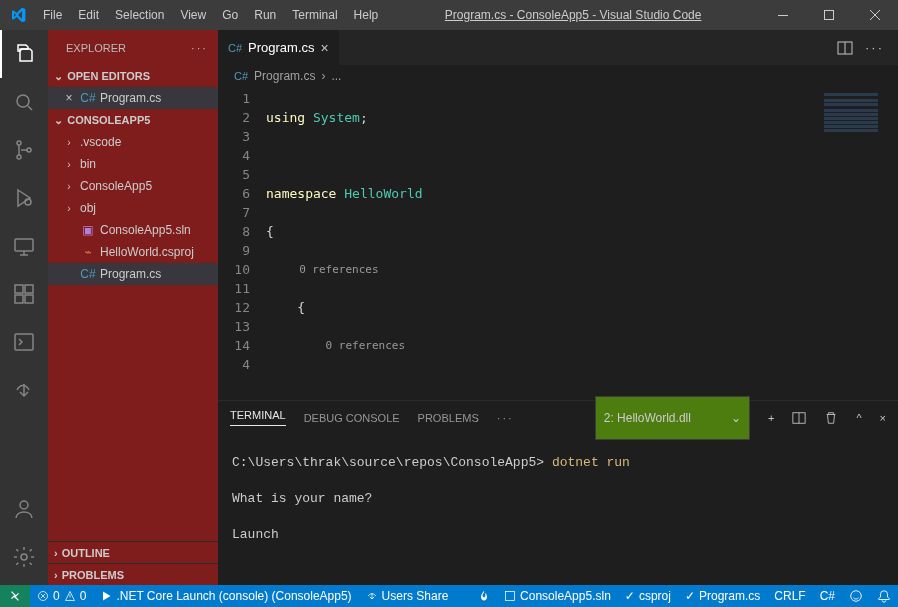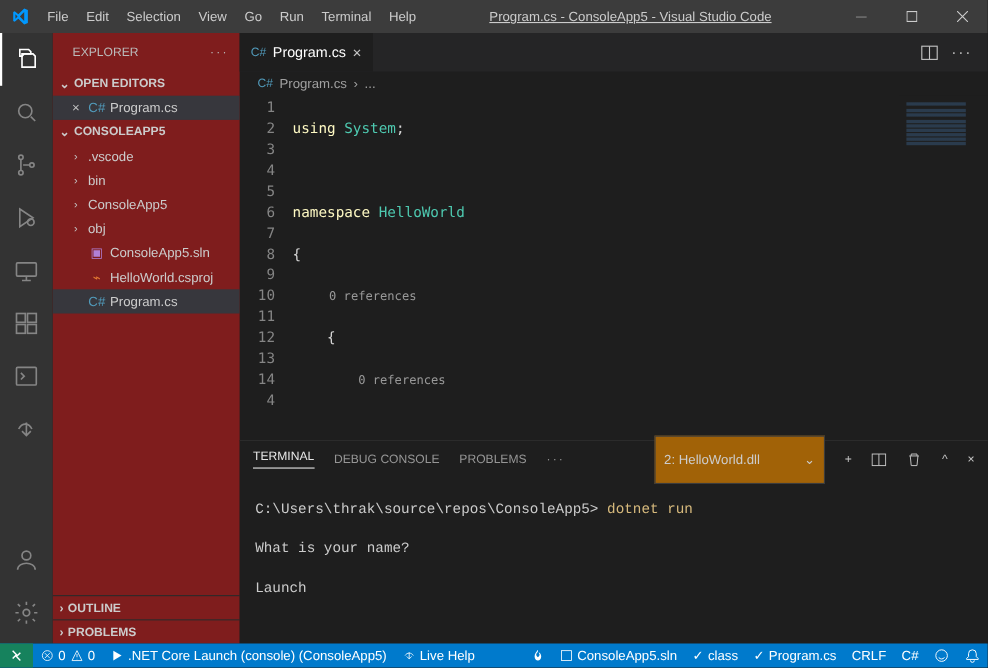--- a/index.html
+++ b/index.html
@@ -36,21 +36,21 @@
 .minimap { width: 80px; background: #1e1e1e; position: relative; }
 .minimap .mm-blob { position: absolute; left: 6px; right: 20px; background: linear-gradient(#2a3b4d,#2a3b4d); height: 3px; }
 .codelens { color: #999999; font-size: 11px; line-height: 19px; }
 .k-blue { color: #fef9c3; }
 .k-green { color: #4ec9b0; }
 .k-white { color: #d4d4d4; }
 .panel { height: 185px; background: #1e1e1e; border-top: 1px solid #2b2b2b; display: flex; flex-direction: column; }
 .panel-tabs { height: 33px; display: flex; align-items: center; padding: 0 12px; gap: 18px; font-size: 11px; color: #969696; }
 .panel-tabs .ptab.active { color: #e7e7e7; border-bottom: 1px solid #e7e7e7; padding-bottom: 4px; }
 .panel-tabs .spacer { flex: 1; }
-.panel-tabs .dropdown { background: #a16207; color: #cccccc; padding: 14px 8px; font-size: 12px; display: flex; align-items: center; gap: 40px; border: 1px solid #3c3c3c; }
+.panel-tabs .dropdown { background: #4d7c0f; color: #cccccc; padding: 14px 8px; font-size: 12px; display: flex; align-items: center; gap: 40px; border: 1px solid #3c3c3c; }
 .panel-tabs .ptool { color: #c5c5c5; }
 .terminal { flex: 1; padding: 2px 14px; font-family: Liberation Mono, monospace; font-size: 13px; line-height: 18px; color: #cccccc; white-space: pre-wrap; overflow: hidden; }
 .t-yellow { color: #d7ba7d; }
 .statusbar { height: 22px; background: #007acc; color: #ffffff; display: flex; align-items: center; font-size: 12px; }
 .sb-remote { background: #16825d; height: 100%; display: flex; align-items: center; padding: 0 8px; }
 .sb-item { padding: 0 7px; display: flex; align-items: center; gap: 4px; height: 100%; white-space: nowrap; }
 .sb-spacer { flex: 1; }
 svg { display: block; }
 </style>
 </head>
@@ -357,35 +357,35 @@
   <div class="sb-item">
       <svg width="12" height="12" viewBox="0 0 16 16" fill="#fff">
         <path d="M4 2l10 6-10 6z"></path>
       </svg>
       <span>.NET Core Launch (console) (ConsoleApp5)</span>
     </div>
   <div class="sb-item">
       <svg width="12" height="12" viewBox="0 0 16 16" fill="none" stroke="#fff">
         <path d="M3 8c2-4 8-4 10 0M8 4v8M5 9l3 3 3-3"></path>
       </svg>
-      <span>Live Help</span>
+      <span>Users Share</span>
     </div>
   <div class="sb-spacer"></div>
   <div class="sb-item">
       <svg width="12" height="12" viewBox="0 0 16 16" fill="#fff">
         <path d="M8 1c1 3-2 4-2 6 0 2 2 3 2 3s2-1 2-3c0-1-1-2-1-3 2 1 3 3 3 5 0 3-2 5-4 5s-4-2-4-5c0-3 2-5 4-8z"></path>
       </svg>
     </div>
   <div class="sb-item">
       <svg width="12" height="12" viewBox="0 0 16 16" fill="none" stroke="#fff">
         <rect x="2" y="2" width="12" height="12"></rect>
       </svg>
       <span>ConsoleApp5.sln</span>
     </div>
-  <div class="sb-item">✓ <span>class</span></div>
+  <div class="sb-item">✓ <span>csproj</span></div>
   <div class="sb-item">✓ <span>Program.cs</span></div>
   <div class="sb-item">CRLF</div>
   <div class="sb-item">C#</div>
   <div class="sb-item">
       <svg width="14" height="14" viewBox="0 0 16 16" fill="none" stroke="#fff">
         <circle cx="8" cy="8" r="6"></circle>
         <path d="M5 7h.01M11 7h.01M5 10c1 1 2 1.5 3 1.5s2-.5 3-1.5"></path>
       </svg>
     </div>
   <div class="sb-item">

